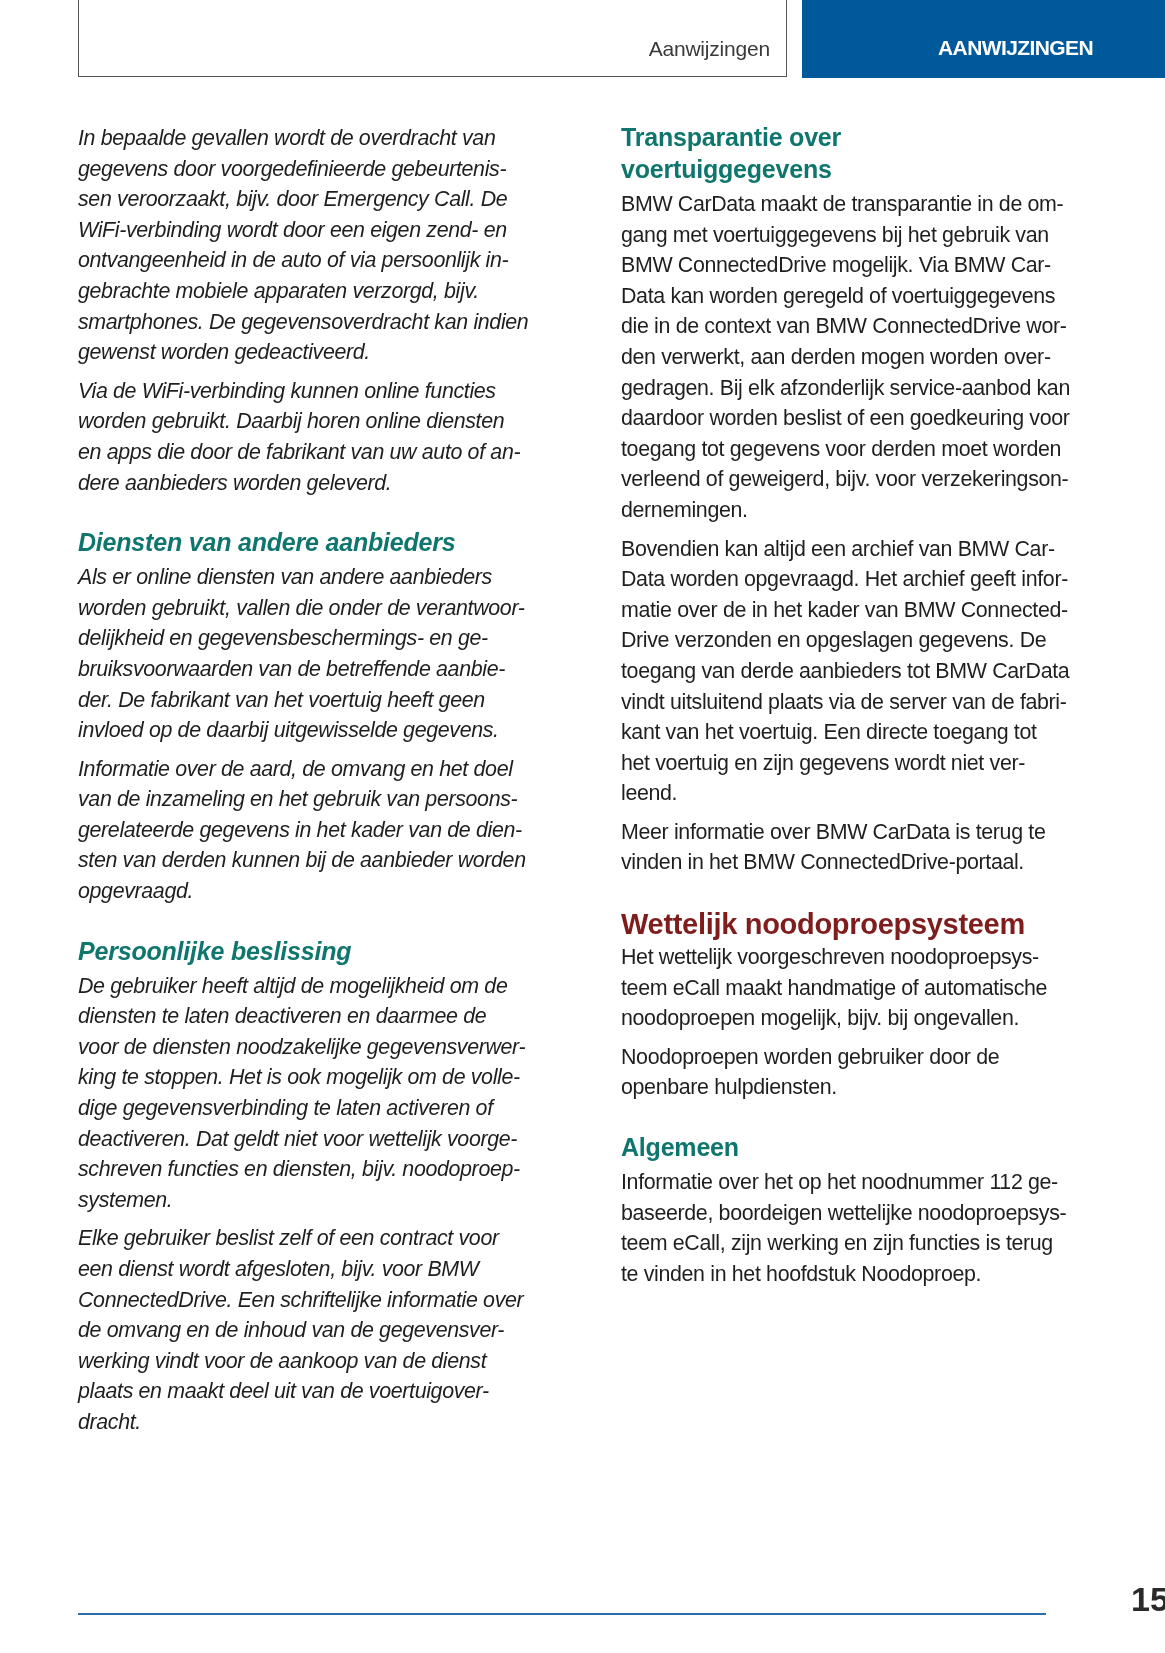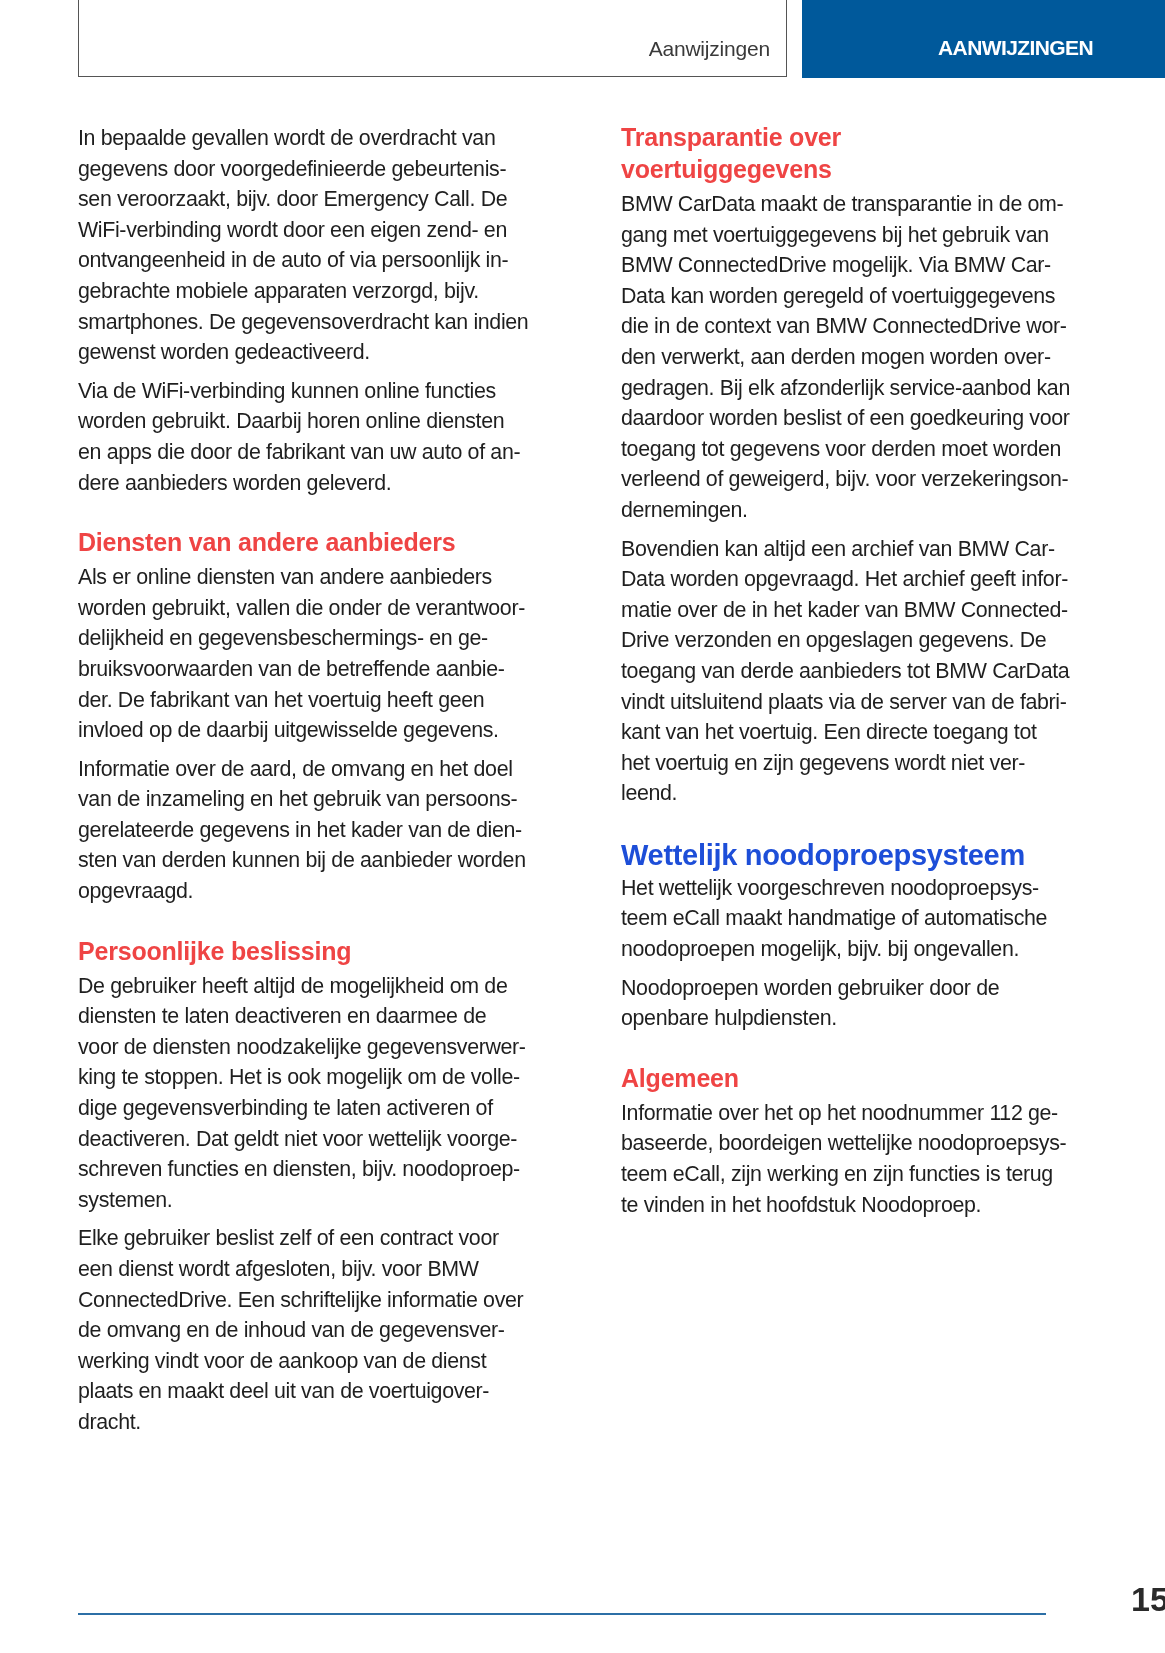--- a/index.html
+++ b/index.html
@@ -50,47 +50,47 @@
       font-size: 21px;
       font-weight: bold;
       color: #ffffff;
       letter-spacing: -0.6px;
     }
     
     .column {
       position: absolute;
       top: 123px;
     }
-    .col-left { left: 78px; width: 505px; }
+    .col-left { left: 78px; width: 505px; font-style: italic; }
     .col-right { left: 621px; width: 505px; }
 
     p.body {
       margin: 0 0 8px 0;
       font-size: 21.4px;
       line-height: 30.6px;
       color: #1f1f1f;
       letter-spacing: -0.35px;
       white-space: pre-line;
     }
     h3.sub {
       margin: 28px 0 4px 0;
       font-size: 25px;
       line-height: 32px;
       font-weight: bold;
-      color: #ef4444;
+      color: #0f766e;
       letter-spacing: -0.2px;
       white-space: pre-line;
     }
     h3.sub.first { margin-top: -2px; }
     h2.section {
       margin: 28px 0 0 0;
       font-size: 29px;
       line-height: 36px;
       font-weight: bold;
-      color: #1d4ed8;
+      color: #7f1d1d;
       letter-spacing: -0.3px;
     }
     h3.sub.after-section { margin-top: 26px; }
 
     
     .footer-rule {
       position: absolute;
       left: 78px;
       top: 1613px;
       width: 968px;
@@ -177,20 +177,22 @@
 dernemingen.</p>
   <p class="body">Bovendien kan altijd een archief van BMW Car-
 Data worden opgevraagd. Het archief geeft infor-
 matie over de in het kader van BMW Connected-
 Drive verzonden en opgeslagen gegevens. De
 toegang van derde aanbieders tot BMW CarData
 vindt uitsluitend plaats via de server van de fabri-
 kant van het voertuig. Een directe toegang tot
 het voertuig en zijn gegevens wordt niet ver-
 leend.</p>
+  <p class="body">Meer informatie over BMW CarData is terug te
+vinden in het BMW ConnectedDrive-portaal.</p>
 
   <h2 class="section">Wettelijk noodoproepsysteem</h2>
 
   <p class="body">Het wettelijk voorgeschreven noodoproepsys-
 teem eCall maakt handmatige of automatische
 noodoproepen mogelijk, bijv. bij ongevallen.</p>
   <p class="body">Noodoproepen worden gebruiker door de
 openbare hulpdiensten.</p>
 
   <h3 class="sub">Algemeen</h3>

